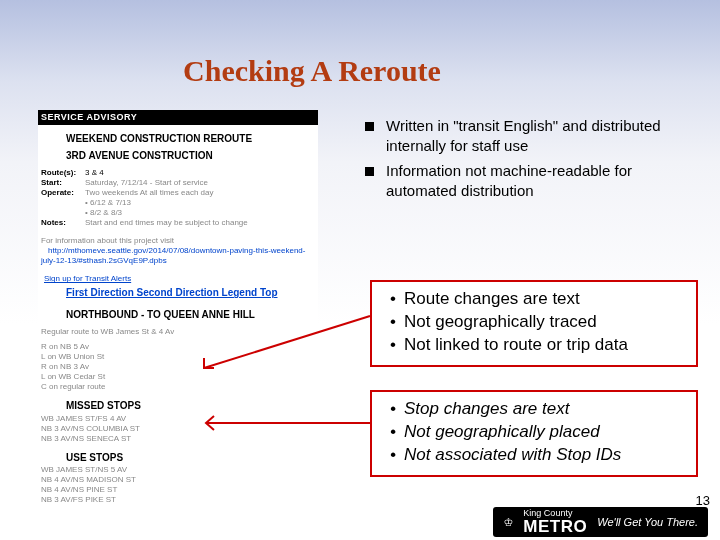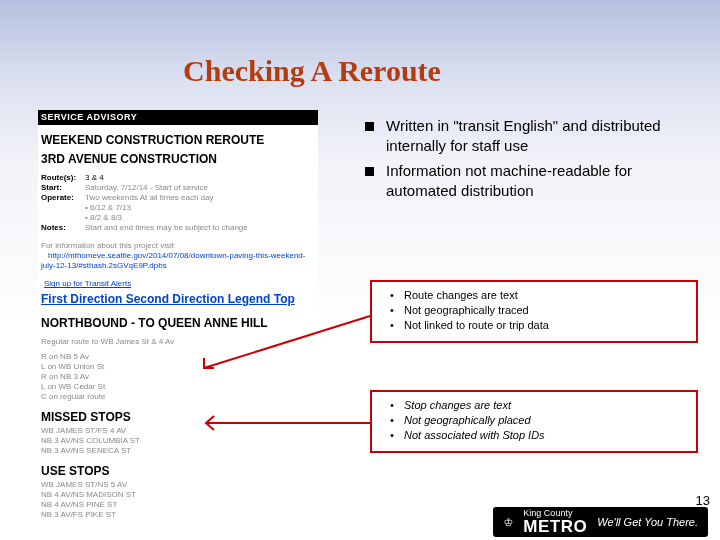--- a/index.html
+++ b/index.html
@@ -16,38 +16,38 @@
     text-align:center;
     font-family:Georgia,'Times New Roman',serif;
     font-weight:bold;font-size:30px;color:#b33c12;
   }
   
   .doc{
     position:absolute;left:38px;top:110px;width:280px;height:376px;
     background:#fff;font-size:8px;line-height:1.25;color:#000;
   }
   .doc .hdr{background:#000;color:#fff;font-weight:bold;padding:2px 3px;font-size:9px;letter-spacing:.5px;}
-  .doc .sub{font-weight:bold;padding:3px 3px 1px 3px;font-size:12px;}
+  .doc .sub{font-weight:bold;padding:3px 3px 1px 3px;font-size:10px;margin-left:25px;}
   .doc .row{display:flex;padding:0 3px;}
   .doc .lbl{font-weight:bold;width:44px;flex:none;}
   .doc .val{flex:1;}
   .doc .blur{color:#888;filter:blur(.3px);}
   .doc a{color:#0044cc;margin-left:7px;}
   .doc .sec{padding:0 3px;}
   .doc .sp{height:5px;}
   .doc .sp2{height:8px;}
   .mini-link{color:#0044cc;text-decoration:underline;}
   
   .top-bullets{position:absolute;left:365px;top:116px;width:330px;font-size:15px;line-height:1.3;}
   .top-bullets .bi{display:flex;margin-bottom:6px;}
   .top-bullets .sq{flex:none;width:9px;height:9px;background:#000;margin:6px 12px 0 0;}
   .callout{
     position:absolute;left:370px;width:328px;
     border:2px solid #cc0000;background:#fff;
-    padding:6px 10px 8px 32px;font-size:11px;line-height:1.35;
+    padding:6px 10px 8px 32px;font-size:17px;line-height:1.35;
     box-sizing:border-box;
   }
   .callout ul{margin:0;padding:0;list-style:none;}
   .callout li{position:relative;margin:0;}
   .callout li::before{content:"•";position:absolute;left:-14px;}
   #co1{top:280px;}
   #co2{top:390px;font-style:italic;}
   
   .arrow{position:absolute;stroke:#cc0000;stroke-width:2;fill:none;}
   

